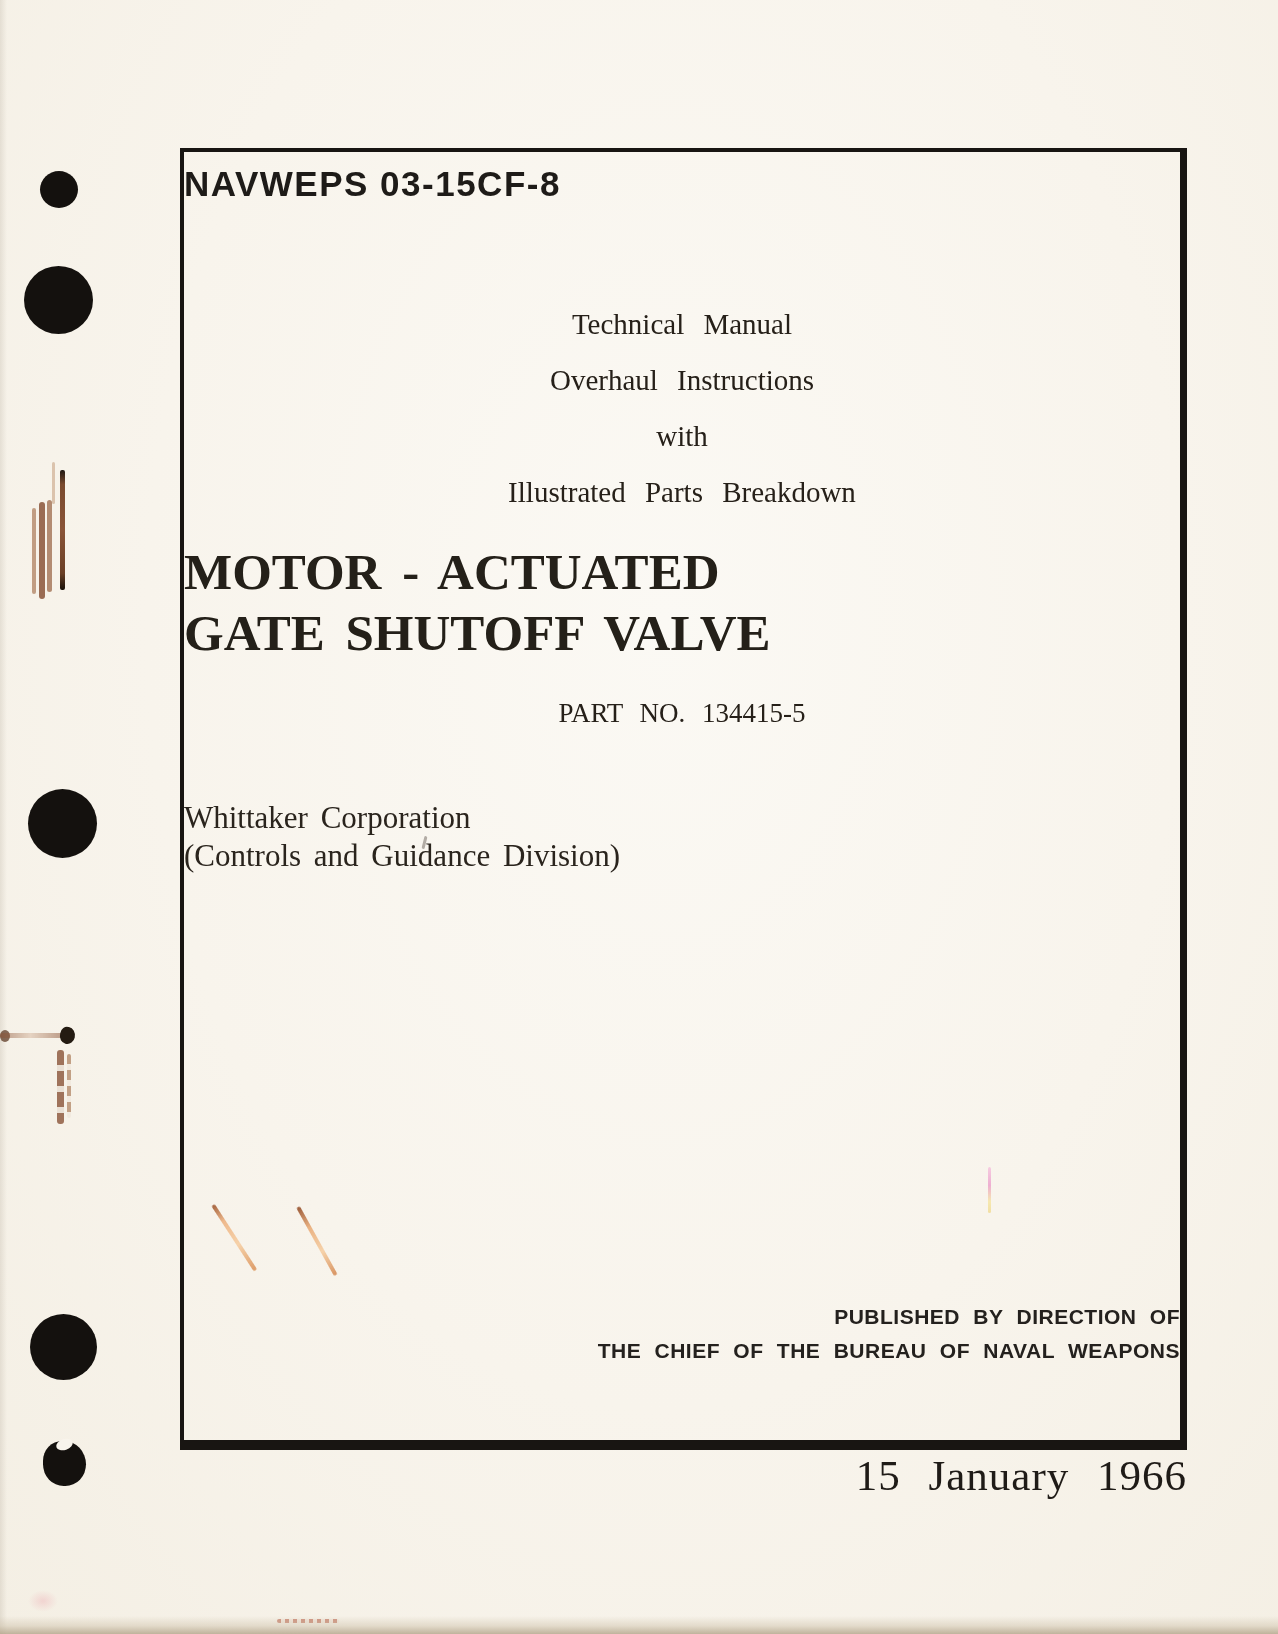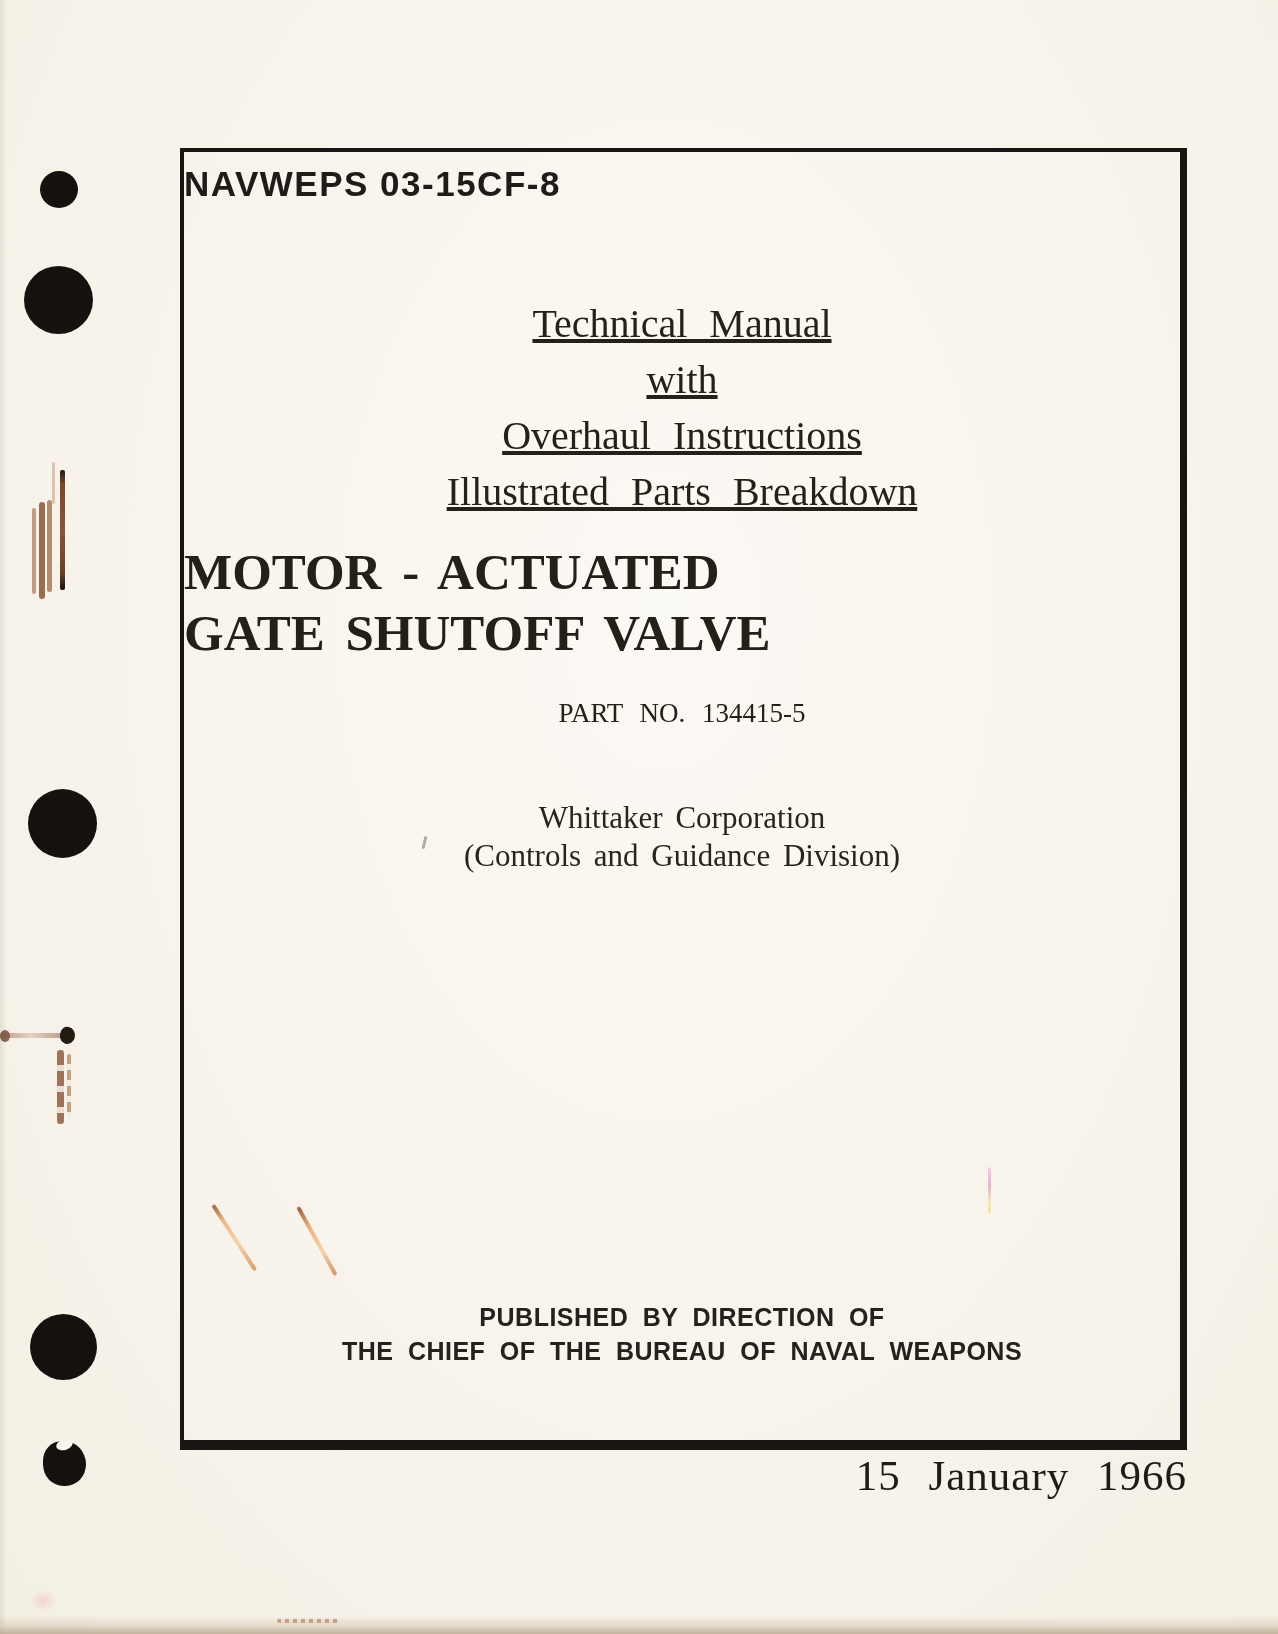--- a/index.html
+++ b/index.html
@@ -70,30 +70,30 @@
     box-sizing:border-box;
     border-style:solid;border-color:#181512;
     border-width:4px 7px 10px 4px;
   }
   .frame > div{position:absolute;left:0;right:0;}
   .doc-number{
     top:12px;right:43px;left:auto;
     font-family:"Liberation Sans", sans-serif;
     font-weight:bold;font-size:35px;letter-spacing:1.5px;color:#1e1b18;
   }
-  .title-block{top:144px;text-align:center;font-size:40px;line-height:56px;
-    word-spacing:12px;color:#262019;text-decoration:underline;}
+  .title-block{top:144px;text-align:center;font-size:29px;line-height:56px;
+    word-spacing:12px;color:#262019;}
   .subject-block{top:390px;text-align:left;font-size:51px;line-height:61px;
     word-spacing:8px;color:#242019;font-weight:600;}
   .part-no{top:546px;text-align:center;font-size:27px;word-spacing:10px;color:#262019;}
-  .org-block{top:647px;text-align:center;font-size:31px;line-height:38px;word-spacing:5px;color:#2a241d;}
+  .org-block{top:647px;text-align:left;font-size:31px;line-height:38px;word-spacing:5px;color:#2a241d;}
   .published-block{
-    top:1148px;text-align:center;
+    top:1148px;text-align:right;
     font-family:"Liberation Sans", sans-serif;font-weight:bold;
-    font-size:25px;line-height:34px;letter-spacing:.5px;word-spacing:7px;color:#24211e;
+    font-size:21px;line-height:34px;letter-spacing:.5px;word-spacing:7px;color:#24211e;
   }
   
   .date-line{
     position:absolute;top:1451px;right:91px;
     font-size:43px;letter-spacing:1px;word-spacing:16px;color:#1f1b17;
   }
 </style>
 </head>
 <body>
 
@@ -125,22 +125,22 @@
   <div class="scratch scratch-2"></div>
   <div class="pink-mark"></div>
   <div class="tick-mark"></div>
 
   <div class="frame">
 
     <div class="doc-number">NAVWEPS 03-15CF-8</div>
 
     <div class="title-block">
       <div>Technical Manual</div>
+      <div>Overhaul Instructions</div>
       <div>with</div>
-      <div>Overhaul Instructions</div>
       <div>Illustrated Parts Breakdown</div>
     </div>
 
     <div class="subject-block">
       <div>MOTOR - ACTUATED</div>
       <div>GATE SHUTOFF VALVE</div>
     </div>
 
     <div class="part-no">PART NO. 134415-5</div>
 

